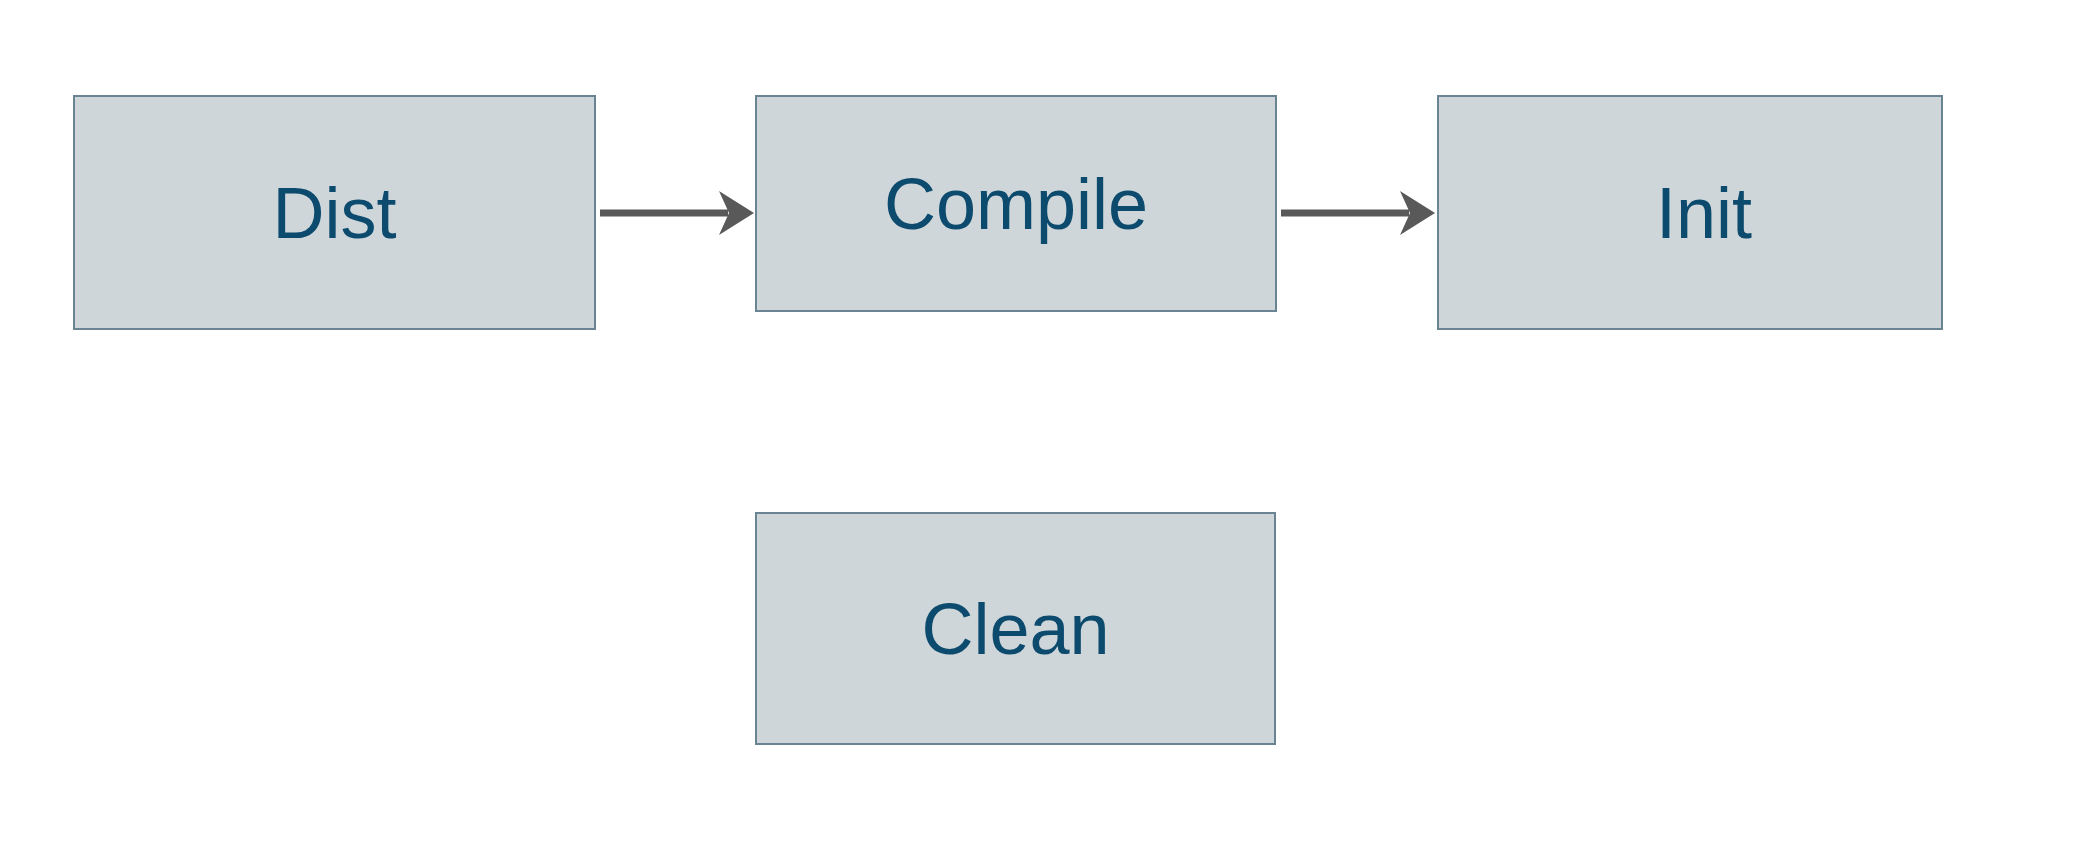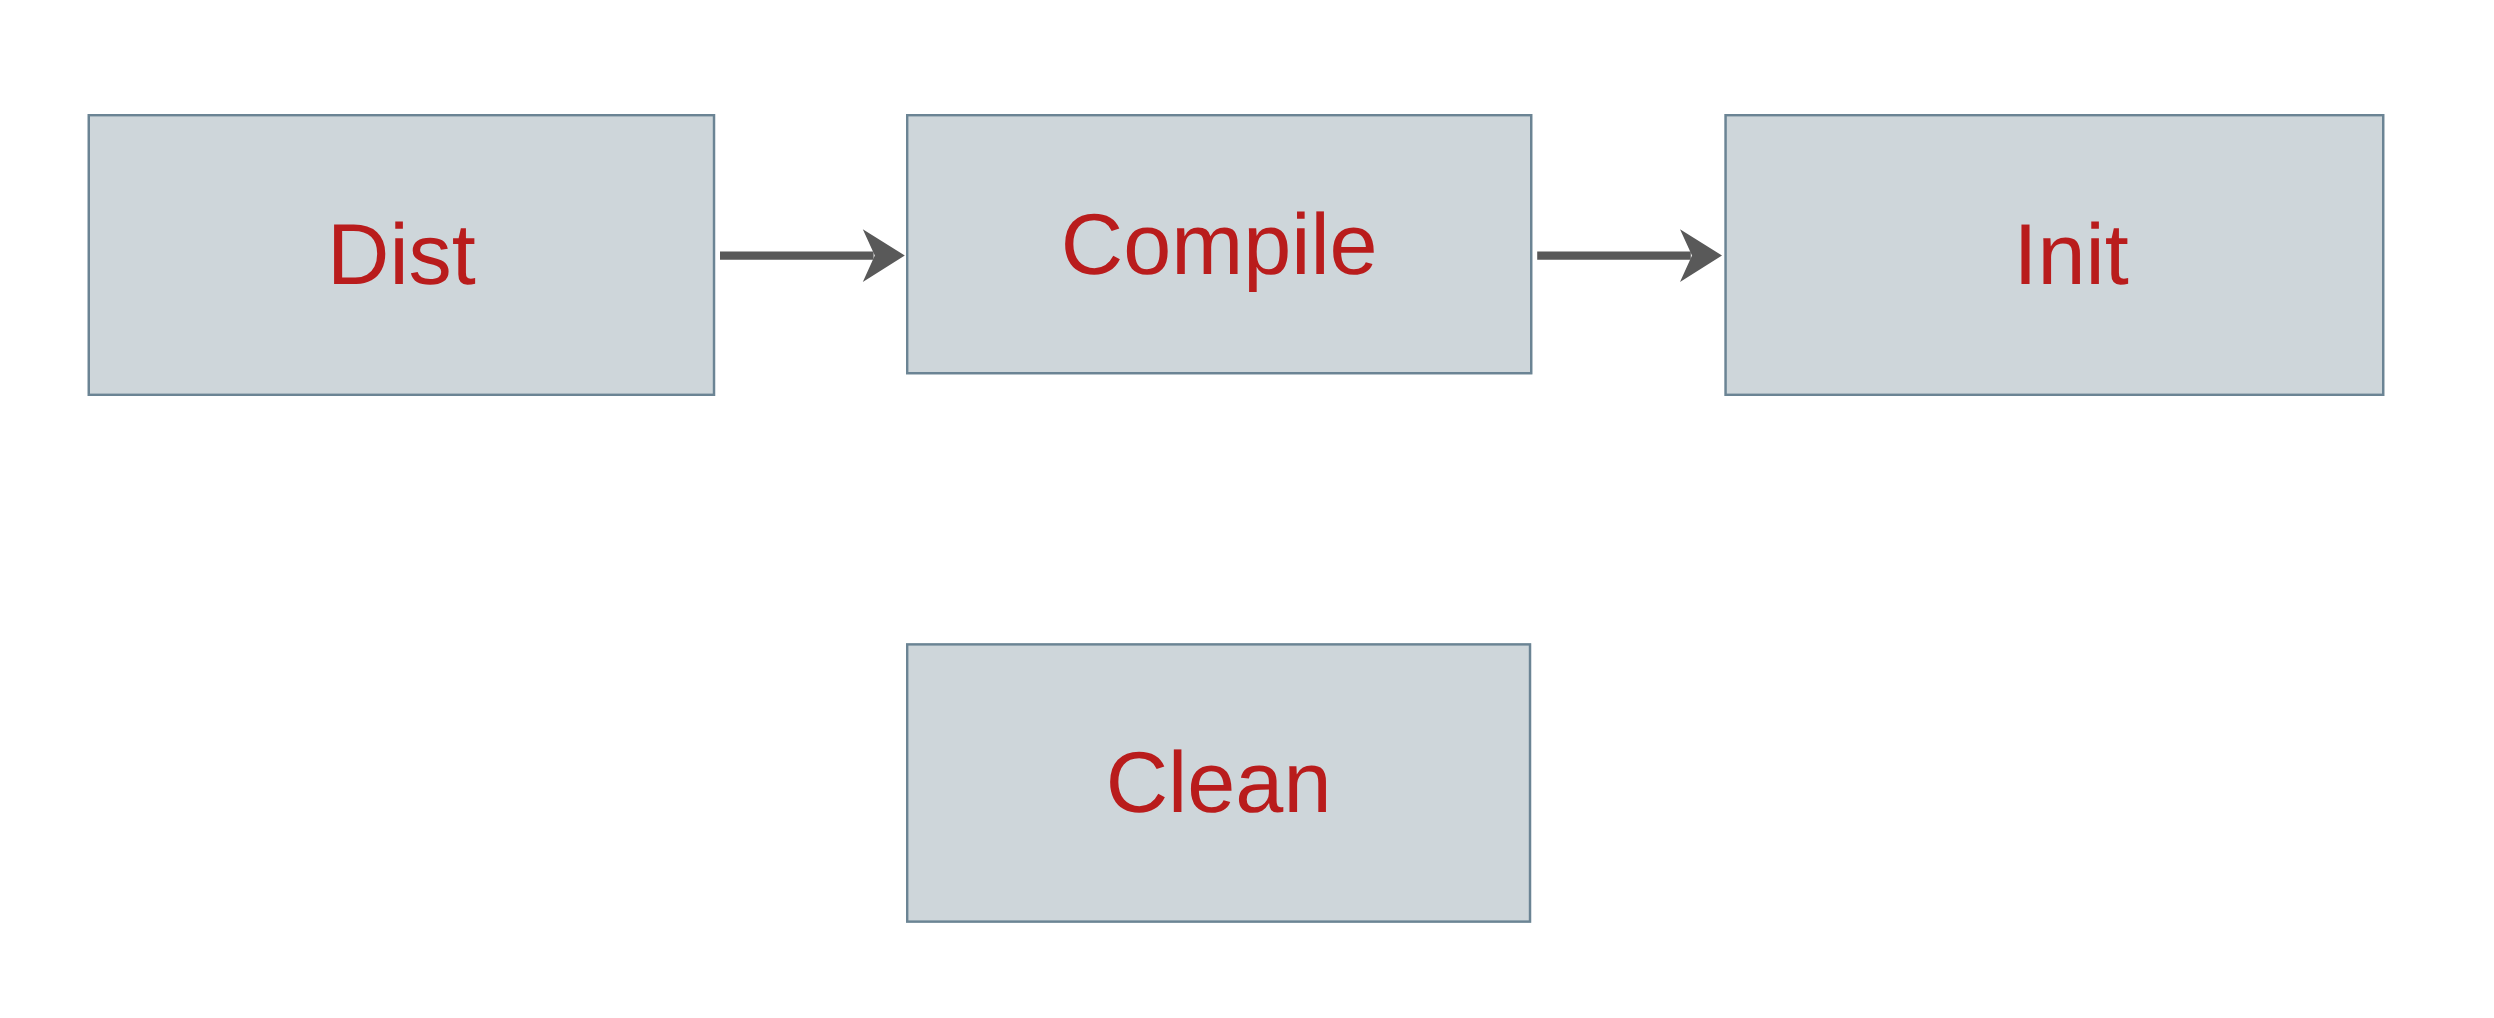--- a/index.html
+++ b/index.html
@@ -24,31 +24,31 @@
     background: #ced6da;
     border: 2px solid #6b8494;
     display: flex;
     align-items: center;
     justify-content: center;
   }
   .node-label {
     font-family: "Liberation Sans", sans-serif;
     font-size: 72px;
     font-weight: 400;
-    color: #b91c1c;
+    color: #0c4a6e;
     line-height: 1;
     letter-spacing: 0px;
     white-space: nowrap;
     user-select: none;
   }
   
   #node-dist    { left: 73px;   top: 95px;  width: 523px; height: 235px; }
   #node-compile { left: 755px;  top: 95px;  width: 522px; height: 217px; }
-  #node-init    { left: 1437px; top: 95px;  width: 550px; height: 235px; padding-left: 28px; }
-  #node-clean   { left: 755px;  top: 536px; width: 521px; height: 233px; }
+  #node-init    { left: 1437px; top: 95px;  width: 506px; height: 235px; padding-left: 28px; }
+  #node-clean   { left: 755px;  top: 512px; width: 521px; height: 233px; }
 
   
   .edge {
     position: absolute;
     overflow: visible;
   }
   #edge-dist-compile { left: 596px;  top: 183px; width: 160px; height: 60px; }
   #edge-compile-init { left: 1277px; top: 183px; width: 160px; height: 60px; }
 </style>
 </head>

